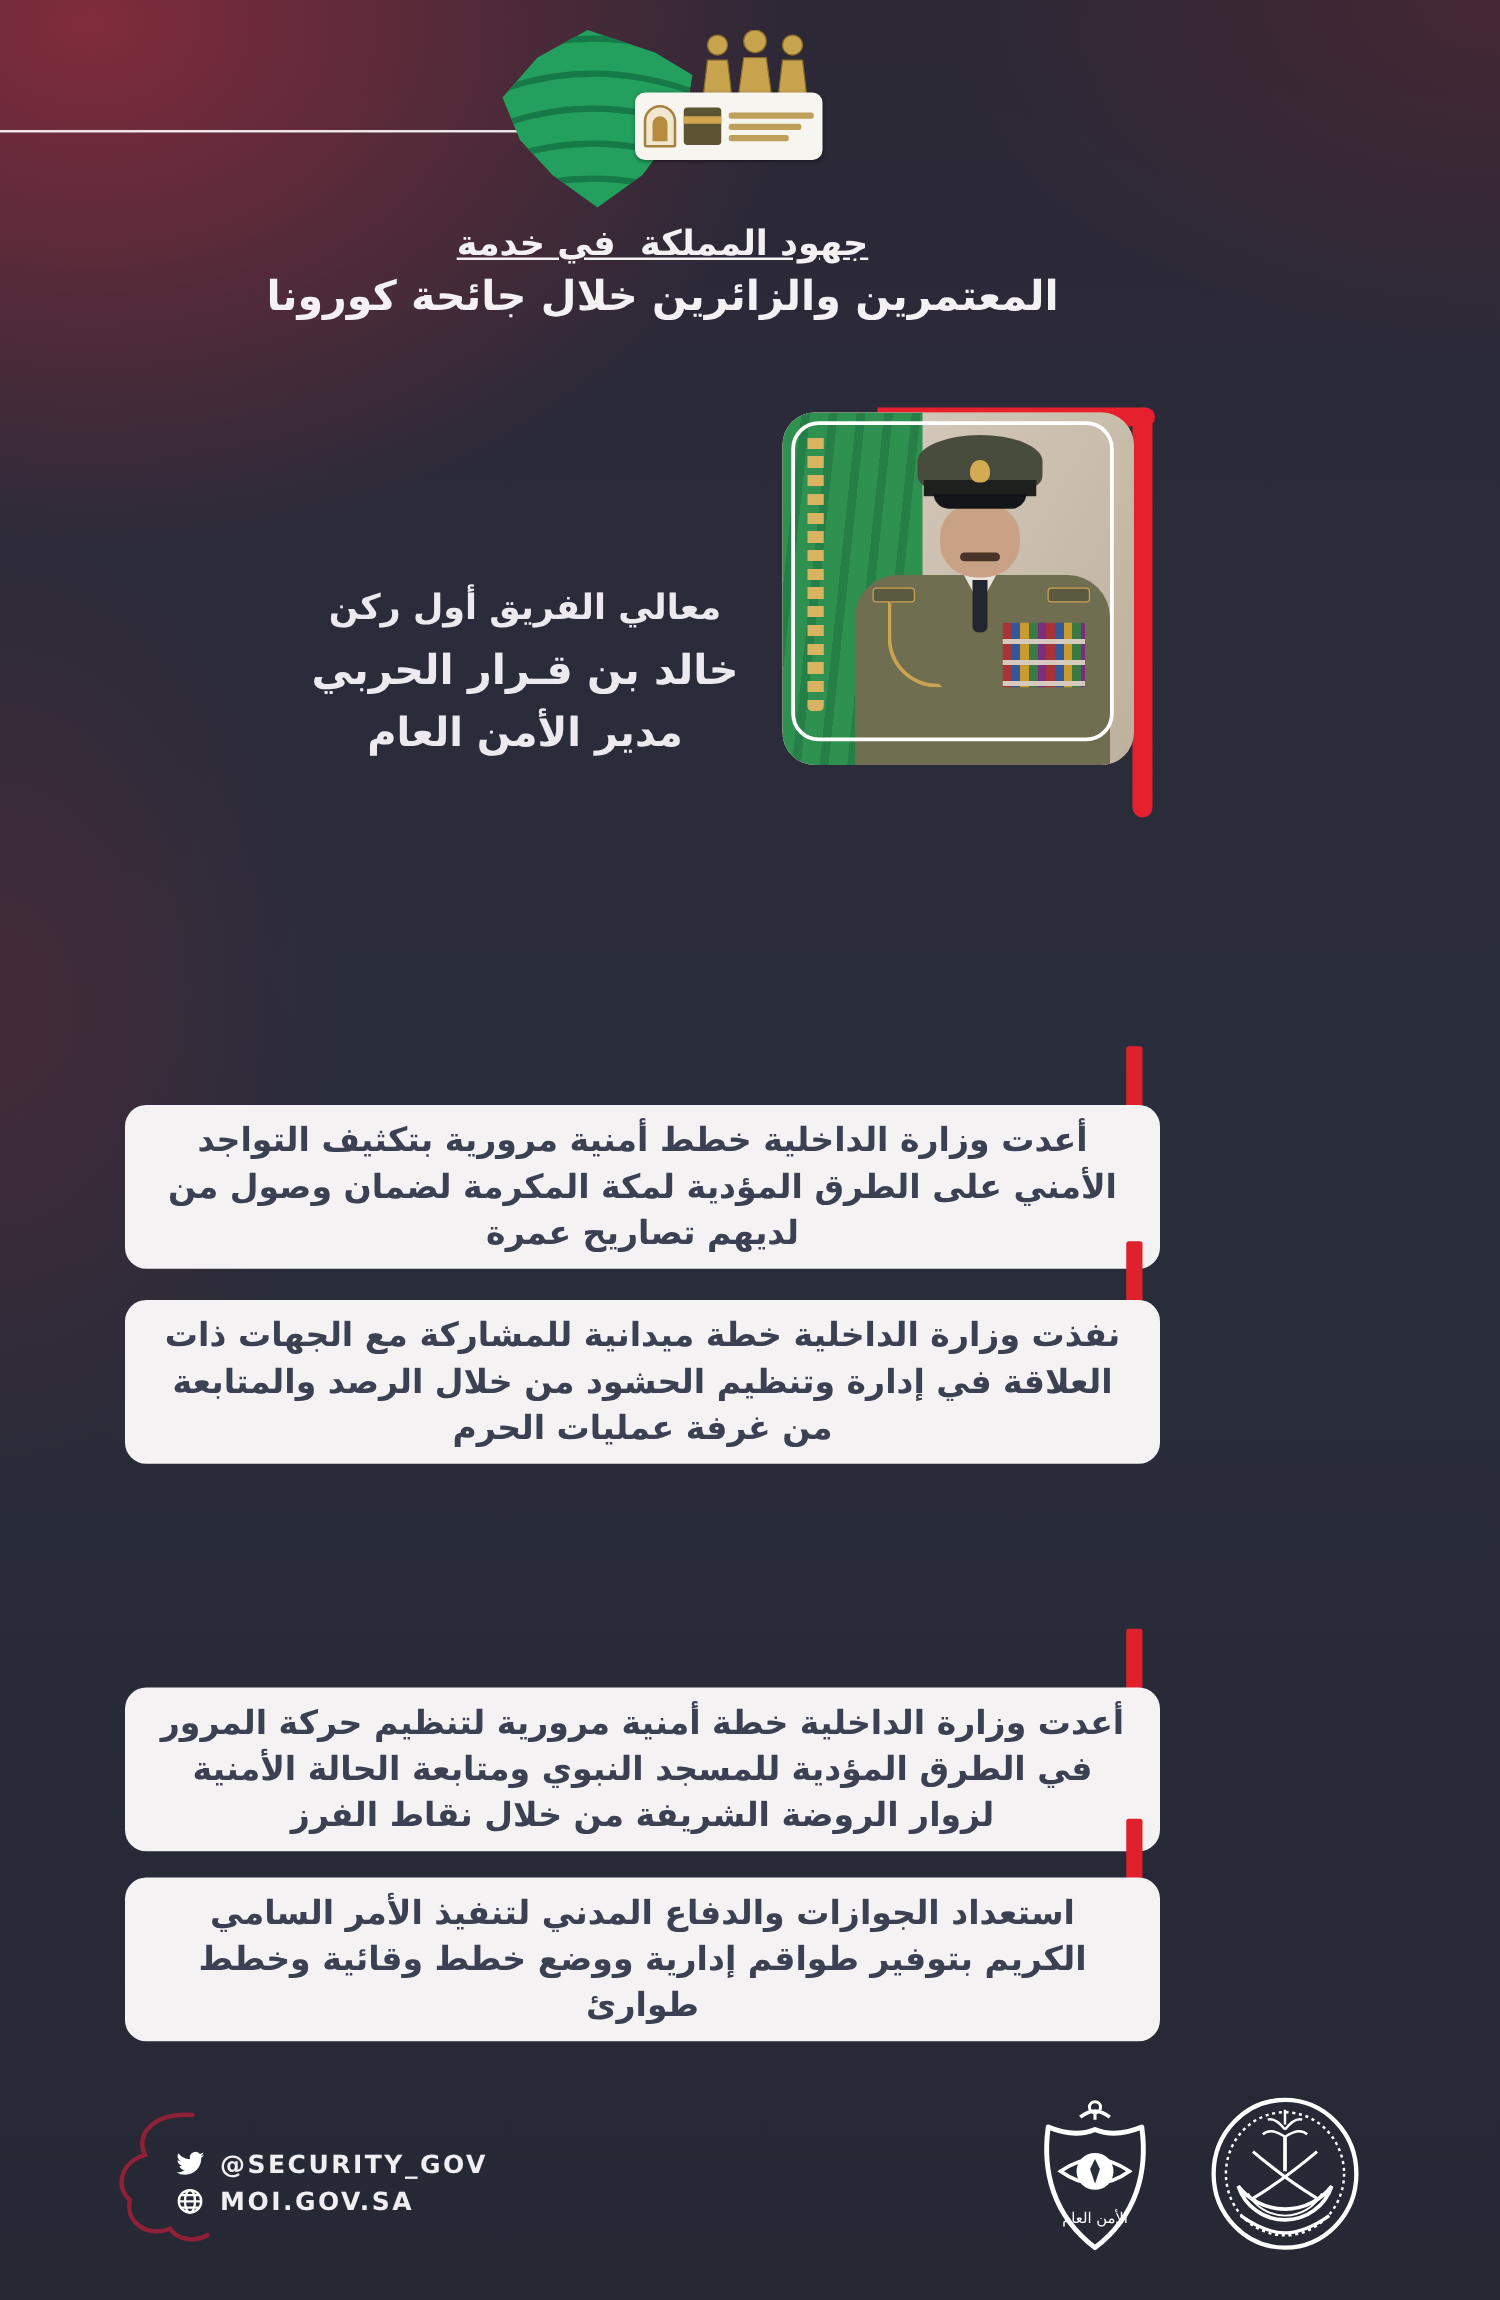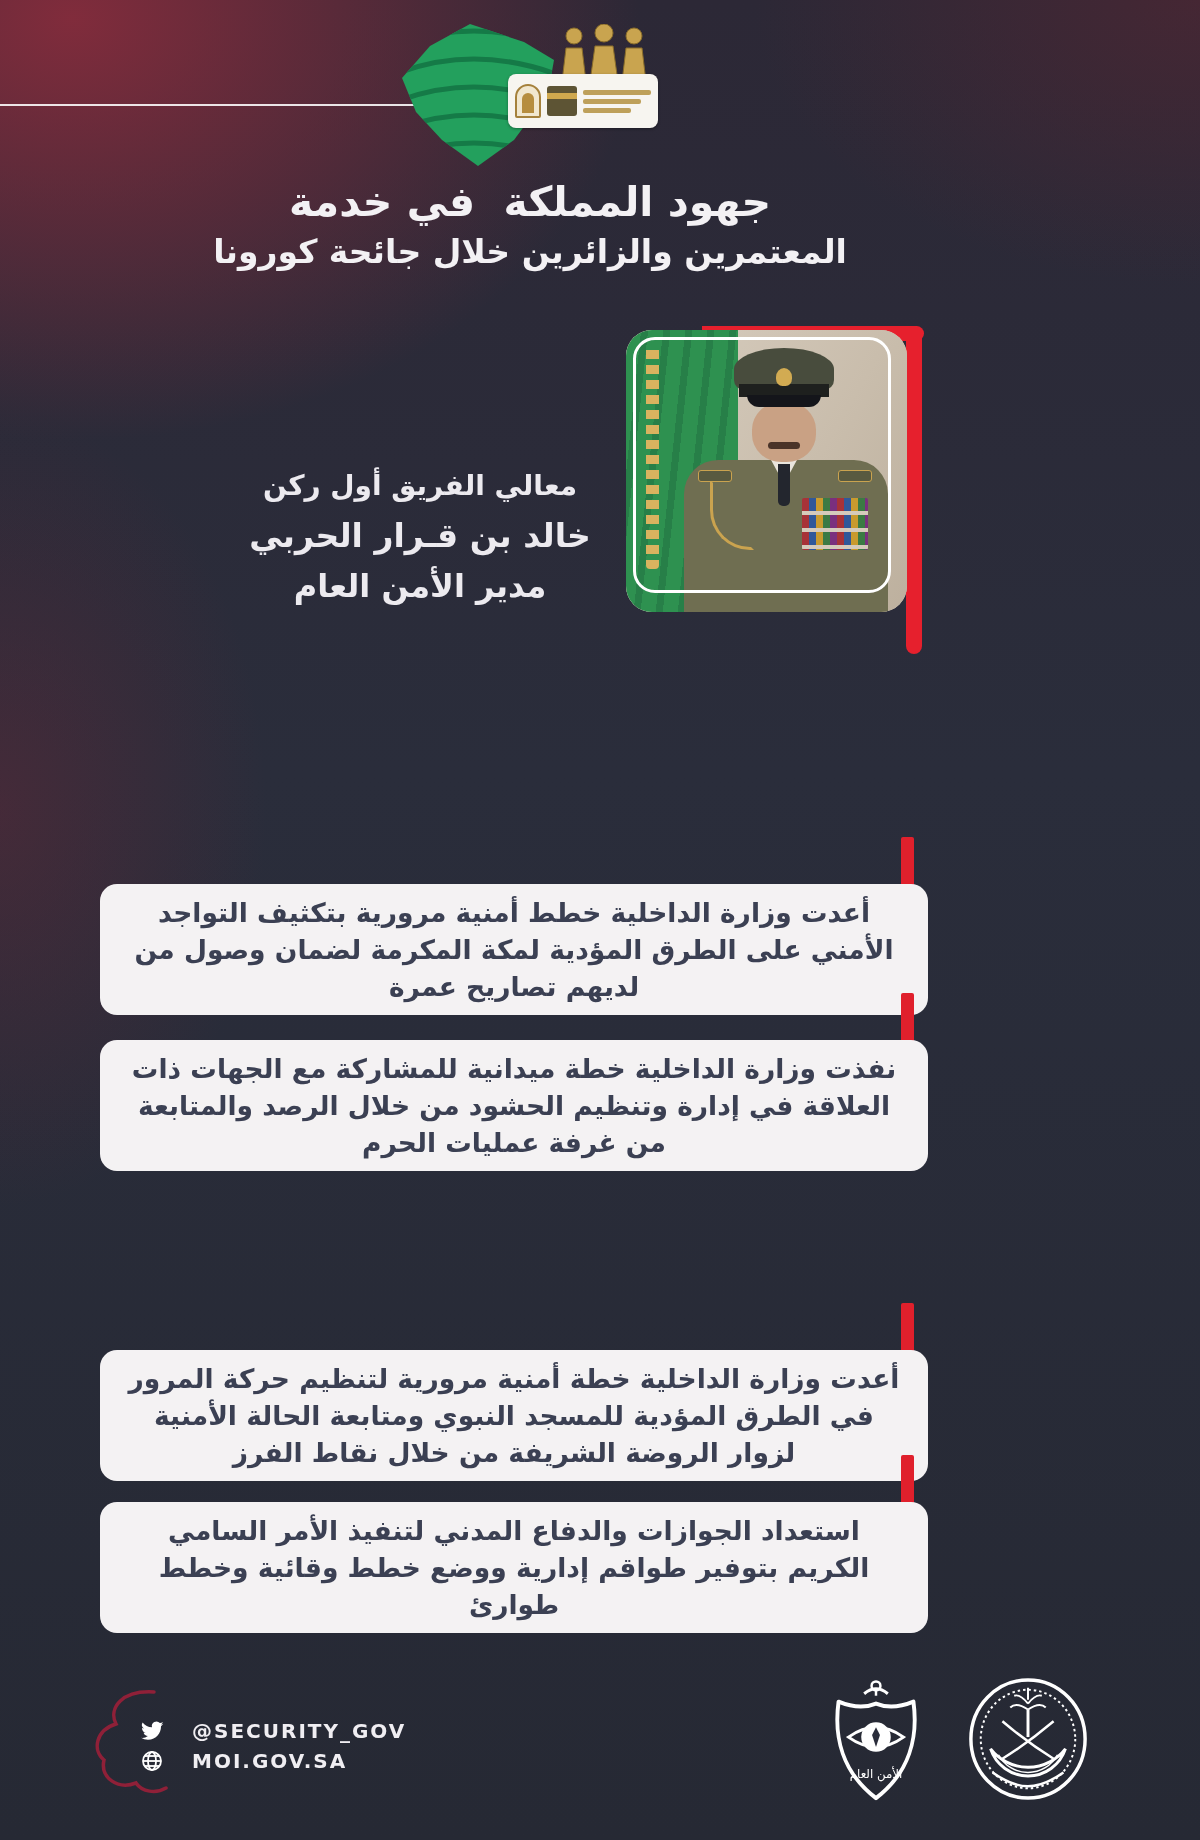--- a/index.html
+++ b/index.html
@@ -29,21 +29,21 @@
   .arch-icon::after { content:""; position:absolute; left:5px; top:7px; width:12px; height:20px; border-radius:6px 6px 0 0; background:#b68d3f; }
   .kaaba-icon { width:30px; height:30px; background:#5d5434; border-radius:3px; position:relative; }
   .kaaba-icon::after { content:""; position:absolute; left:0; top:7px; width:100%; height:6px; background:#cfa84e; }
   .callig { flex:1; display:flex; flex-direction:column; gap:4px; }
   .callig span { display:block; height:5px; border-radius:2px; background:#b4913f; opacity:.85; }
   .callig span:nth-child(2){ width:86%; } .callig span:nth-child(3){ width:70%; }
 
   
   .title-block { position:absolute; left:150px; top:170px; width:760px; text-align:center; }
   .seminar-label { color:#e2353f; font-size:38px; font-weight:bold; letter-spacing:1px; }
-  .title-l1 { margin-top:8px; color:#f3f1f4; font-size:41px; font-weight:600; white-space:pre; }
+  .title-l1 { margin-top:8px; color:#f3f1f4; font-size:28px; font-weight:600; white-space:pre;text-decoration:underline; }
   .title-l2 { margin-top:6px; color:#f3f1f4; font-size:33px; font-weight:600; }
 
   
   .photo-red-top { position:absolute; left:702px; top:326px; width:222px; height:15px; background:#e6202d; border-radius:0 8px 8px 0; }
   .photo-red-right { position:absolute; left:906px; top:326px; width:16px; height:328px; background:#e6202d; border-radius:8px; }
   .photo-card { position:absolute; left:626px; top:330px; width:281px; height:282px; border-radius:26px; overflow:hidden; background:#d5cabb; }
   .photo-backdrop { position:absolute; inset:0; background:linear-gradient(120deg,#d8cec0 0%,#c9bdac 60%,#bdb09e 100%); }
   .flag { position:absolute; left:0; top:0; width:40%; height:100%;
     background:repeating-linear-gradient(96deg,#2e9150 0 15px,#277f48 15px 22px); }
   .flag-emblem { position:absolute; left:20px; top:14px; width:13px; height:225px;
@@ -76,21 +76,21 @@
   .point-tab { position:absolute; right:14px; top:-47px; width:13px; height:72px; background:#e0202c; border-radius:2px; }
   .point-box {
     position:relative; width:100%; background:#f4f2f3; border-radius:17px;
     color:#3b4053; font-size:26.5px; font-weight:600; line-height:37px; text-align:center;
     display:flex; align-items:center; justify-content:center; padding:10px 26px;
   }
 
   
   .footer-curve { position:absolute; left:88px; top:1688px; width:86px; height:106px; }
   .social { position:absolute; left:140px; top:1716px; color:#f0eef2; }
-  .social-row { display:flex; align-items:center; gap:28px; height:30px; }
+  .social-row { display:flex; align-items:center; gap:12px; height:30px; }
   .social-text { font-size:20px; font-weight:bold; letter-spacing:2px; }
   .tw-icon, .globe-icon { width:24px; height:24px; display:inline-block; }
   .ps-logo { position:absolute; left:806px; top:1678px; width:140px; height:128px; }
   .moi-logo { position:absolute; left:956px; top:1676px; width:144px; height:128px; }
 </style>
 </head>
 <body>
 
 <div class="page">
 

